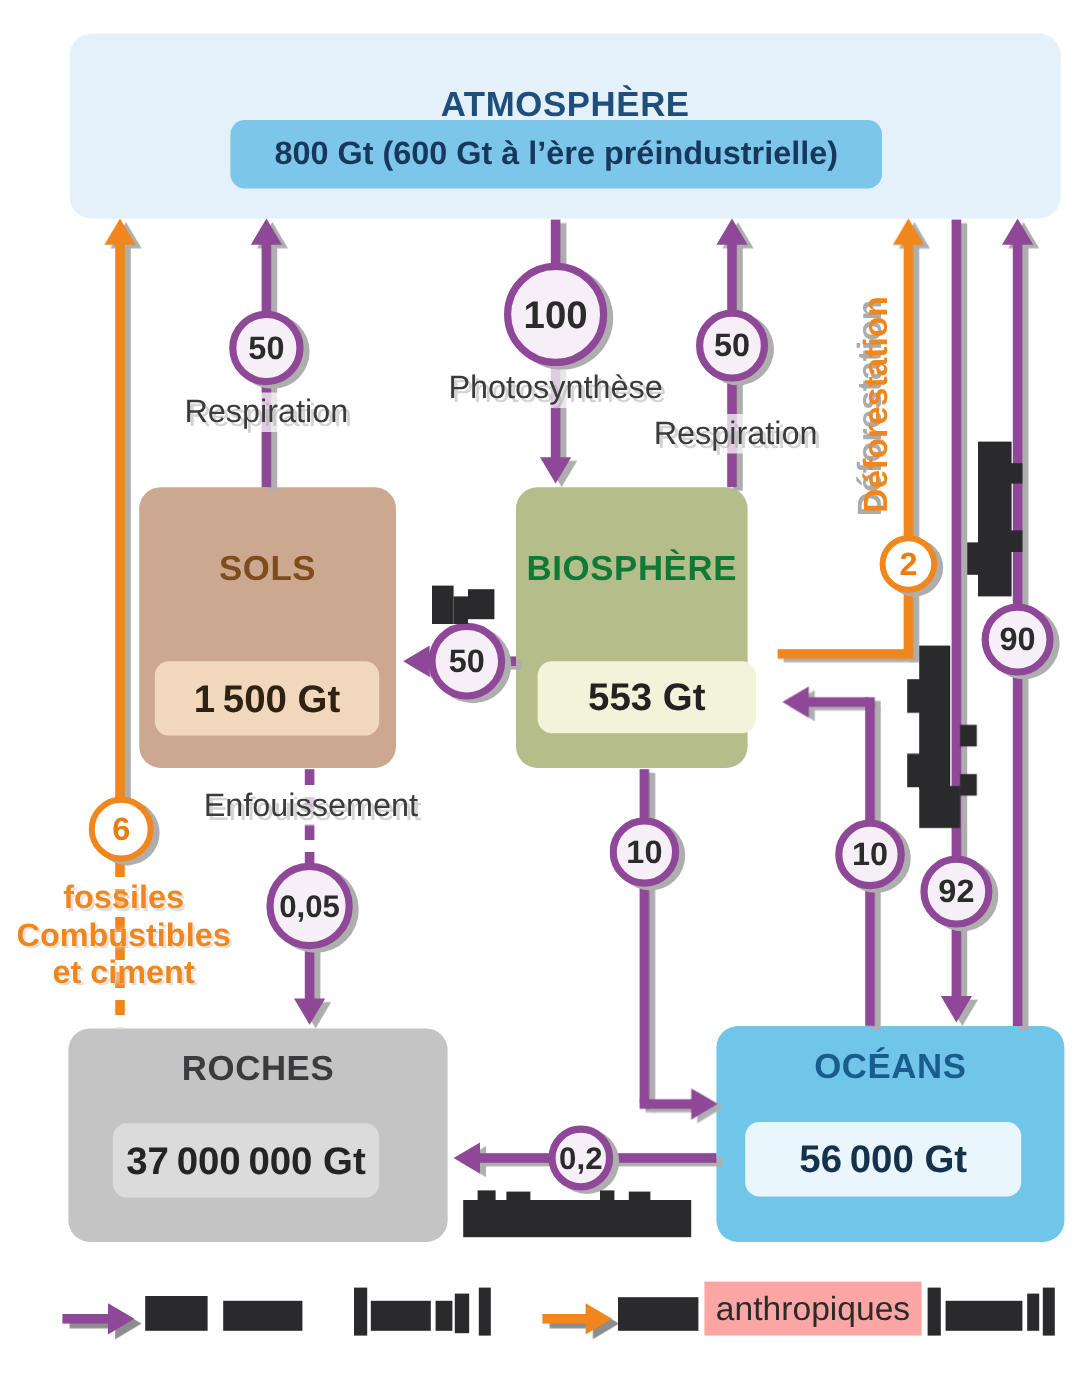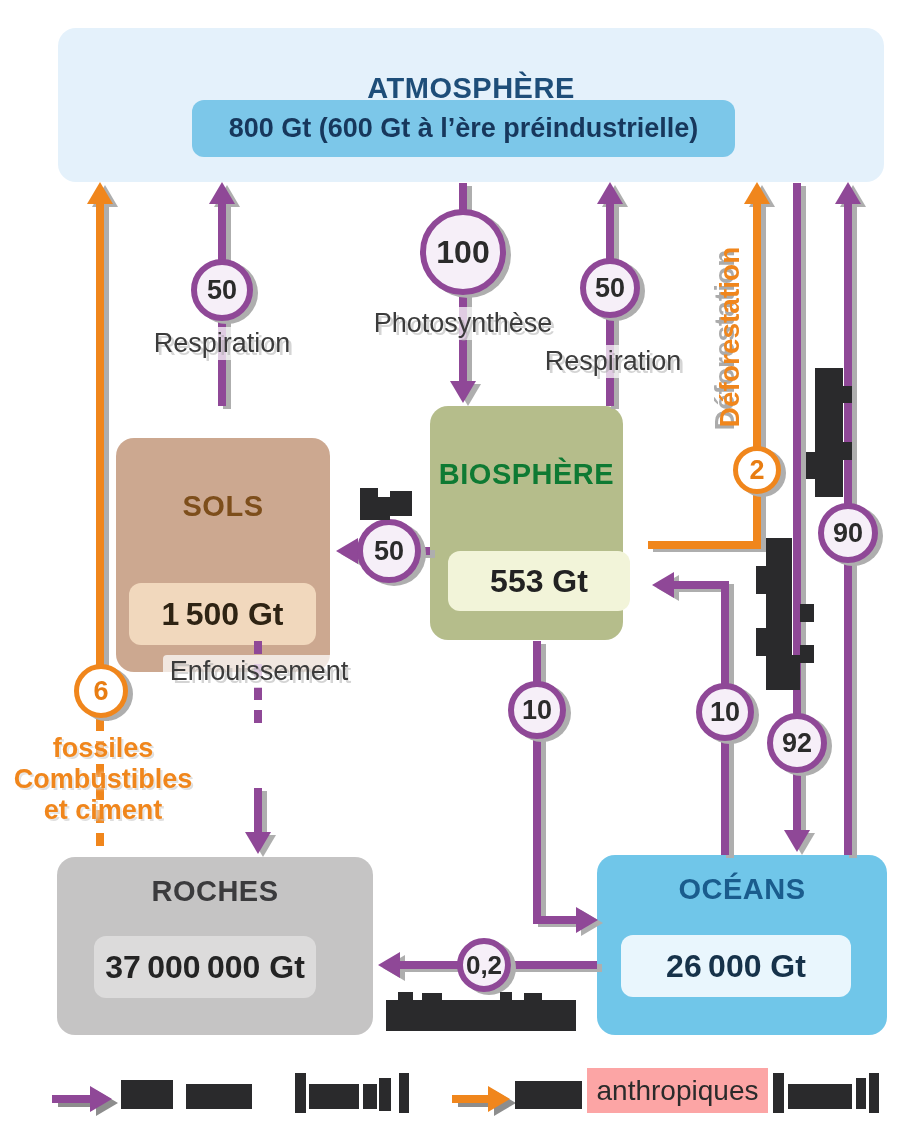--- a/index.html
+++ b/index.html
@@ -58,38 +58,38 @@
 </head>
 <body>
 
 <div class="stage">
 
   <div class="box" style="left:58px;top:28px;width:826px;height:154px;background:#E4F1FB;">
     <div class="title" style="top:44px;color:#1E4E79;">ATMOSPHÈRE</div>
     <div class="tag" style="left:134px;top:72px;width:543px;height:57px;background:#7CC7E9;color:#17375C;font-size:27px;">800 Gt (600 Gt à l’ère préindustrielle)</div>
   </div>
 
-  <div class="box" style="left:116px;top:406px;width:214px;height:234px;background:#CCA890;margin-top:32px;">
+  <div class="box" style="left:116px;top:406px;width:214px;height:234px;background:#CCA890;">
     <div class="title" style="top:52px;color:#7D4E1B;">SOLS</div>
     <div class="tag" style="left:13px;top:145px;width:187px;height:62px;background:#F1D8BD;color:#2E2313;">1 500 Gt</div>
   </div>
 
   <div class="box" style="left:430px;top:406px;width:193px;height:234px;background:#B5BD8B;">
     <div class="title" style="top:52px;color:#0E7A33;">BIOSPHÈRE</div>
     <div class="tag" style="left:18px;top:145px;width:182px;height:60px;background:#F2F4D9;color:#222;">553 Gt</div>
   </div>
 
   <div class="box" style="left:57px;top:857px;width:316px;height:178px;background:#C5C4C4;">
     <div class="title" style="top:18px;color:#3B3B3D;">ROCHES</div>
     <div class="tag" style="left:37px;top:79px;width:222px;height:62px;background:#DCDBDB;color:#242424;">37 000 000 Gt</div>
   </div>
 
   <div class="box" style="left:597px;top:855px;width:290px;height:180px;background:#70C6E9;">
     <div class="title" style="top:18px;color:#1A5C8D;">OCÉANS</div>
-    <div class="tag" style="left:24px;top:80px;width:230px;height:62px;background:#E9F6FD;color:#16324A;">26 000 Gt</div>
+    <div class="tag" style="left:24px;top:80px;width:230px;height:62px;background:#E9F6FD;color:#16324A;">56 000 Gt</div>
   </div>
 
   <div class="arrow orange">
     <div class="shaft-v" style="left:96px;top:200px;height:518px;"></div>
     <div class="head up" style="left:87px;top:182px;"></div>
   </div>
   <div class="arrow noshadow orange">
     <div class="dash-v od" style="left:96px;top:718px;height:138px;"></div>
   </div>
 
@@ -148,25 +148,26 @@
     <div class="shaft-v" style="left:844px;top:200px;height:655px;"></div>
     <div class="head up" style="left:835px;top:182px;"></div>
   </div>
 
   <div class="arrow">
     <div class="shaft-h" style="left:398px;top:961px;width:199px;"></div>
     <div class="head left" style="left:378px;top:952px;"></div>
   </div>
 
   <div class="badge" style="left:191px;top:259px;width:62px;height:62px;">50</div>
-  <div class="badge" style="left:420px;top:209px;width:86px;height:86px;font-size:32px;">100</div>
+  <div class="badge" style="left:420px;top:219px;width:86px;height:86px;font-size:32px;">100</div>
   <div class="badge" style="left:580px;top:258px;width:60px;height:60px;">50</div>
   <div class="badge ob" style="left:733px;top:446px;width:48px;height:48px;">2</div>
   <div class="badge" style="left:357px;top:519px;width:64px;height:64px;">50</div>
   <div class="badge ob" style="left:74px;top:664px;width:54px;height:54px;">6</div>
+  <div class="badge" style="left:222px;top:719px;width:72px;height:72px;font-size:26px;">0,05</div>
   <div class="badge" style="left:508px;top:681px;width:58px;height:58px;">10</div>
   <div class="badge" style="left:696px;top:683px;width:58px;height:58px;">10</div>
   <div class="badge" style="left:767px;top:713px;width:60px;height:60px;">92</div>
   <div class="badge" style="left:818px;top:503px;width:60px;height:60px;">90</div>
   <div class="badge" style="left:457px;top:938px;width:54px;height:54px;font-size:26px;">0,2</div>
 
   <div class="lbl" style="left:132px;top:327px;width:180px;">
     <span class="chip">Respiration</span>
   </div>
   <div class="lbl" style="left:358px;top:307px;width:210px;">

